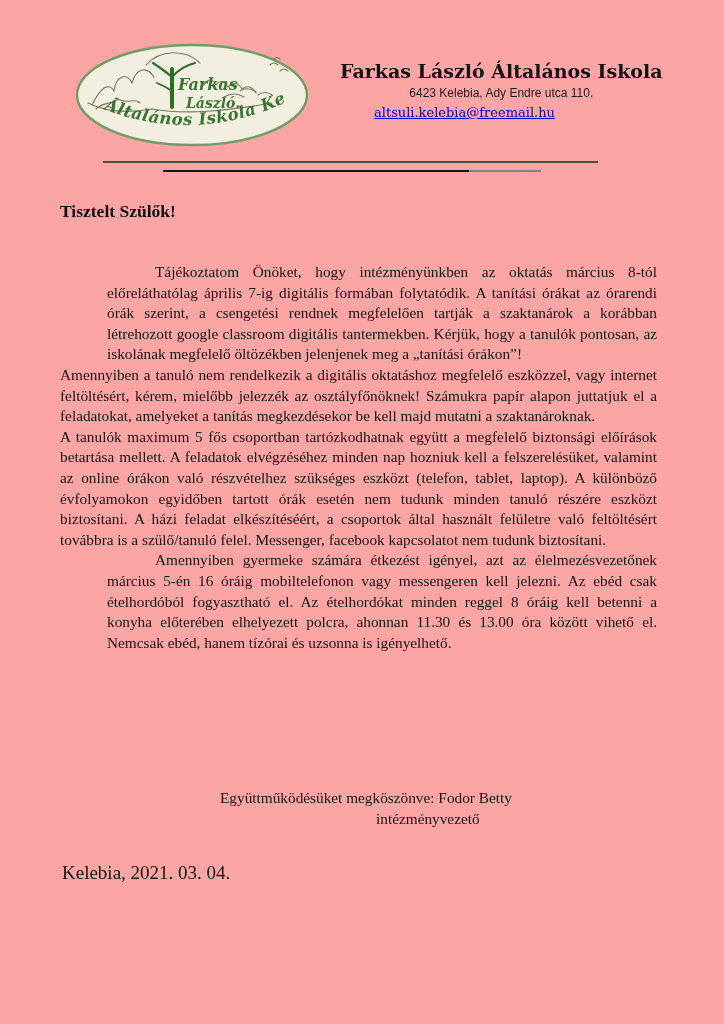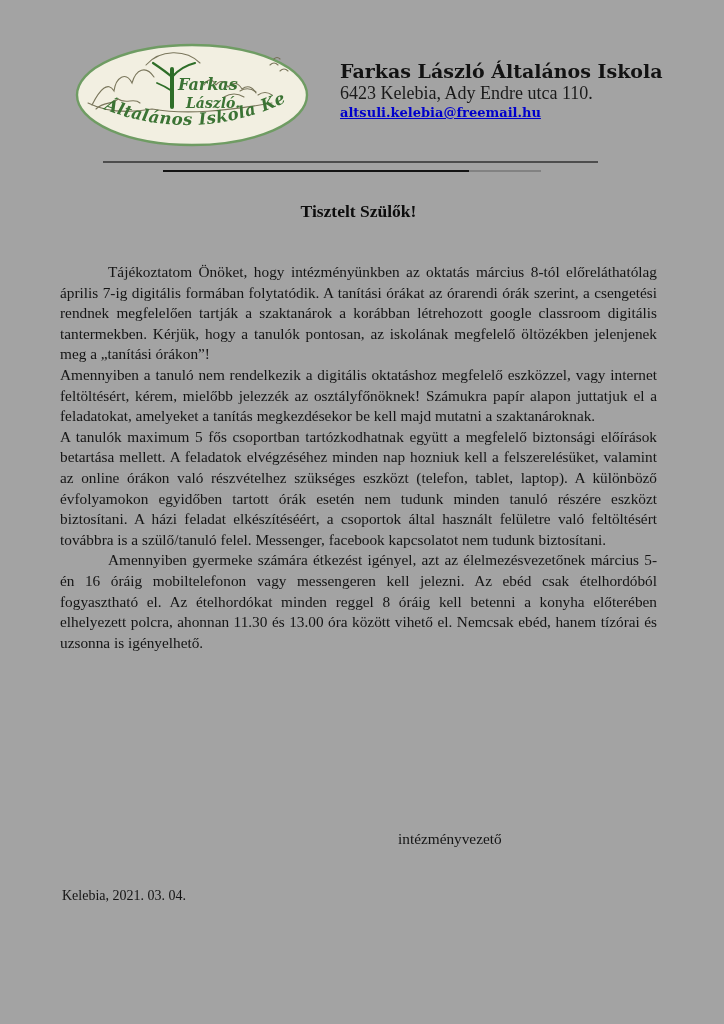--- a/index.html
+++ b/index.html
@@ -1,90 +1,91 @@
 <!DOCTYPE html>
 <html><head>
 <meta charset="utf-8">
 <style>
   html, body { margin: 0; padding: 0; background: #ffffff; }
   .page {
     position: relative;
     width: 724px;
     height: 1024px;
-    background: #a3a3a3;
+    background: #fca5a5;
     overflow: hidden;
     font-family: "Liberation Serif", serif;
     color: #141414;
   }
 
   
   .logo { position: absolute; left: 74px; top: 43px; }
   .head-text { position: absolute; left: 340px; top: 59px; }
   .school-name {
     font-family: "DejaVu Serif", serif;
     font-weight: bold;
     font-size: 19px;
     line-height: 24px;
     color: #121212;
     white-space: nowrap;
   }
   .school-address, .school-phone {
-    font-family: Liberation Serif, serif;
-    font-size: 18px;
+    font-family: Liberation Sans, sans-serif;
+    font-size: 12px;
     line-height: 20px;
     color: #1a1a1a;
     white-space: nowrap;
+    text-align: center;
   }
   .email-link {
     display: inline-block;
     margin-top: 1px;
     font-family: "DejaVu Serif", serif;
-    font-weight: bold;
+    font-weight: normal;
     font-size: 13px;
     line-height: 15px;
     color: #0000cc;
     text-decoration: underline;
     white-space: nowrap;
+    margin-left: 34px;
   }
 
   
   .rule { position: absolute; height: 2px; }
   .rule-1 { left: 103px; top: 161px; width: 495px; background: #4d4d4d; }
   .rule-2 {
     left: 163px; top: 170px; width: 378px;
     background: linear-gradient(to right, #141414 0%, #141414 81%, #828282 81%, #828282 100%);
   }
 
   
   .title {
     position: absolute;
     left: 60px; top: 201px; width: 597px;
     margin: 0;
-    text-align: center;
     font-family: "Liberation Serif", serif;
     font-weight: bold;
     font-size: 17.5px;
     color: #0d0d0d;
   }
 
   
   .body-text {
     position: absolute;
     left: 60px; top: 262px; width: 597px;
     font-size: 15.3px;
     line-height: 20.6px;
     text-align: justify;
   }
   .para { margin: 0; }
-  .para.indent { text-indent: 48px; }
+  .para.indent { text-indent: 48px; margin-left: 47px; }
 
   
   .closing-thanks { position: absolute; left: 220px; top: 789px; font-size: 15.3px; white-space: nowrap; }
-  .closing-role   { position: absolute; left: 398px; top: 810px; font-size: 15.3px; white-space: nowrap; margin-top: 20px; }
-  .date-line      { position: absolute; left: 62px;  top: 888px; font-size: 14px; white-space: nowrap; }
+  .closing-role   { position: absolute; left: 376px; top: 810px; font-size: 15.3px; white-space: nowrap; }
+  .date-line      { position: absolute; left: 62px;  top: 862px; font-size: 19px; white-space: nowrap; }
 
   .logo-text { font-family: "DejaVu Serif", serif; font-style: italic; font-weight: bold; }
 </style>
 </head>
 <body>
 
 <div class="page">
 
   <div>
     <svg class="logo" width="236" height="104" viewBox="0 0 236 104" aria-hidden="true">
@@ -124,17 +125,18 @@
 
   <h1 class="title">Tisztelt Szülők!</h1>
 
   <div class="body-text">
     <p class="para indent">Tájékoztatom Önöket, hogy intézményünkben az oktatás március 8-tól előreláthatólag április 7-ig digitális formában folytatódik. A tanítási órákat az órarendi órák szerint, a csengetési rendnek megfelelően tartják a szaktanárok a korábban létrehozott google classroom digitális tantermekben. Kérjük, hogy a tanulók pontosan, az iskolának megfelelő öltözékben jelenjenek meg a „tanítási órákon”!</p>
     <p class="para">Amennyiben a tanuló nem rendelkezik a digitális oktatáshoz megfelelő eszközzel, vagy internet feltöltésért, kérem, mielőbb jelezzék az osztályfőnöknek! Számukra papír alapon juttatjuk el a feladatokat, amelyeket a tanítás megkezdésekor be kell majd mutatni a szaktanároknak.</p>
     <p class="para">A tanulók maximum 5 fős csoportban tartózkodhatnak együtt a megfelelő biztonsági előírások betartása mellett. A feladatok elvégzéséhez minden nap hozniuk kell a felszerelésüket, valamint az online órákon való részvételhez szükséges eszközt (telefon, tablet, laptop). A különböző évfolyamokon egyidőben tartott órák esetén nem tudunk minden tanuló részére eszközt biztosítani. A házi feladat elkészítéséért, a csoportok által használt felületre való feltöltésért továbbra is a szülő/tanuló felel. Messenger, facebook kapcsolatot nem tudunk biztosítani.</p>
     <p class="para indent">Amennyiben gyermeke számára étkezést igényel, azt az élelmezésvezetőnek március 5-én 16 óráig mobiltelefonon vagy messengeren kell jelezni. Az ebéd csak ételhordóból fogyasztható el. Az ételhordókat minden reggel 8 óráig kell betenni a konyha előterében elhelyezett polcra, ahonnan 11.30 és 13.00 óra között vihető el. Nemcsak ebéd, hanem tízórai és uzsonna is igényelhető.</p>
   </div>
 
+  <div class="closing-thanks">Együttműködésüket megköszönve: Fodor Betty</div>
   <div class="closing-role">intézményvezető</div>
 
   <div class="date-line">Kelebia, 2021. 03. 04.</div>
 
 </div>
 
 </body></html>

